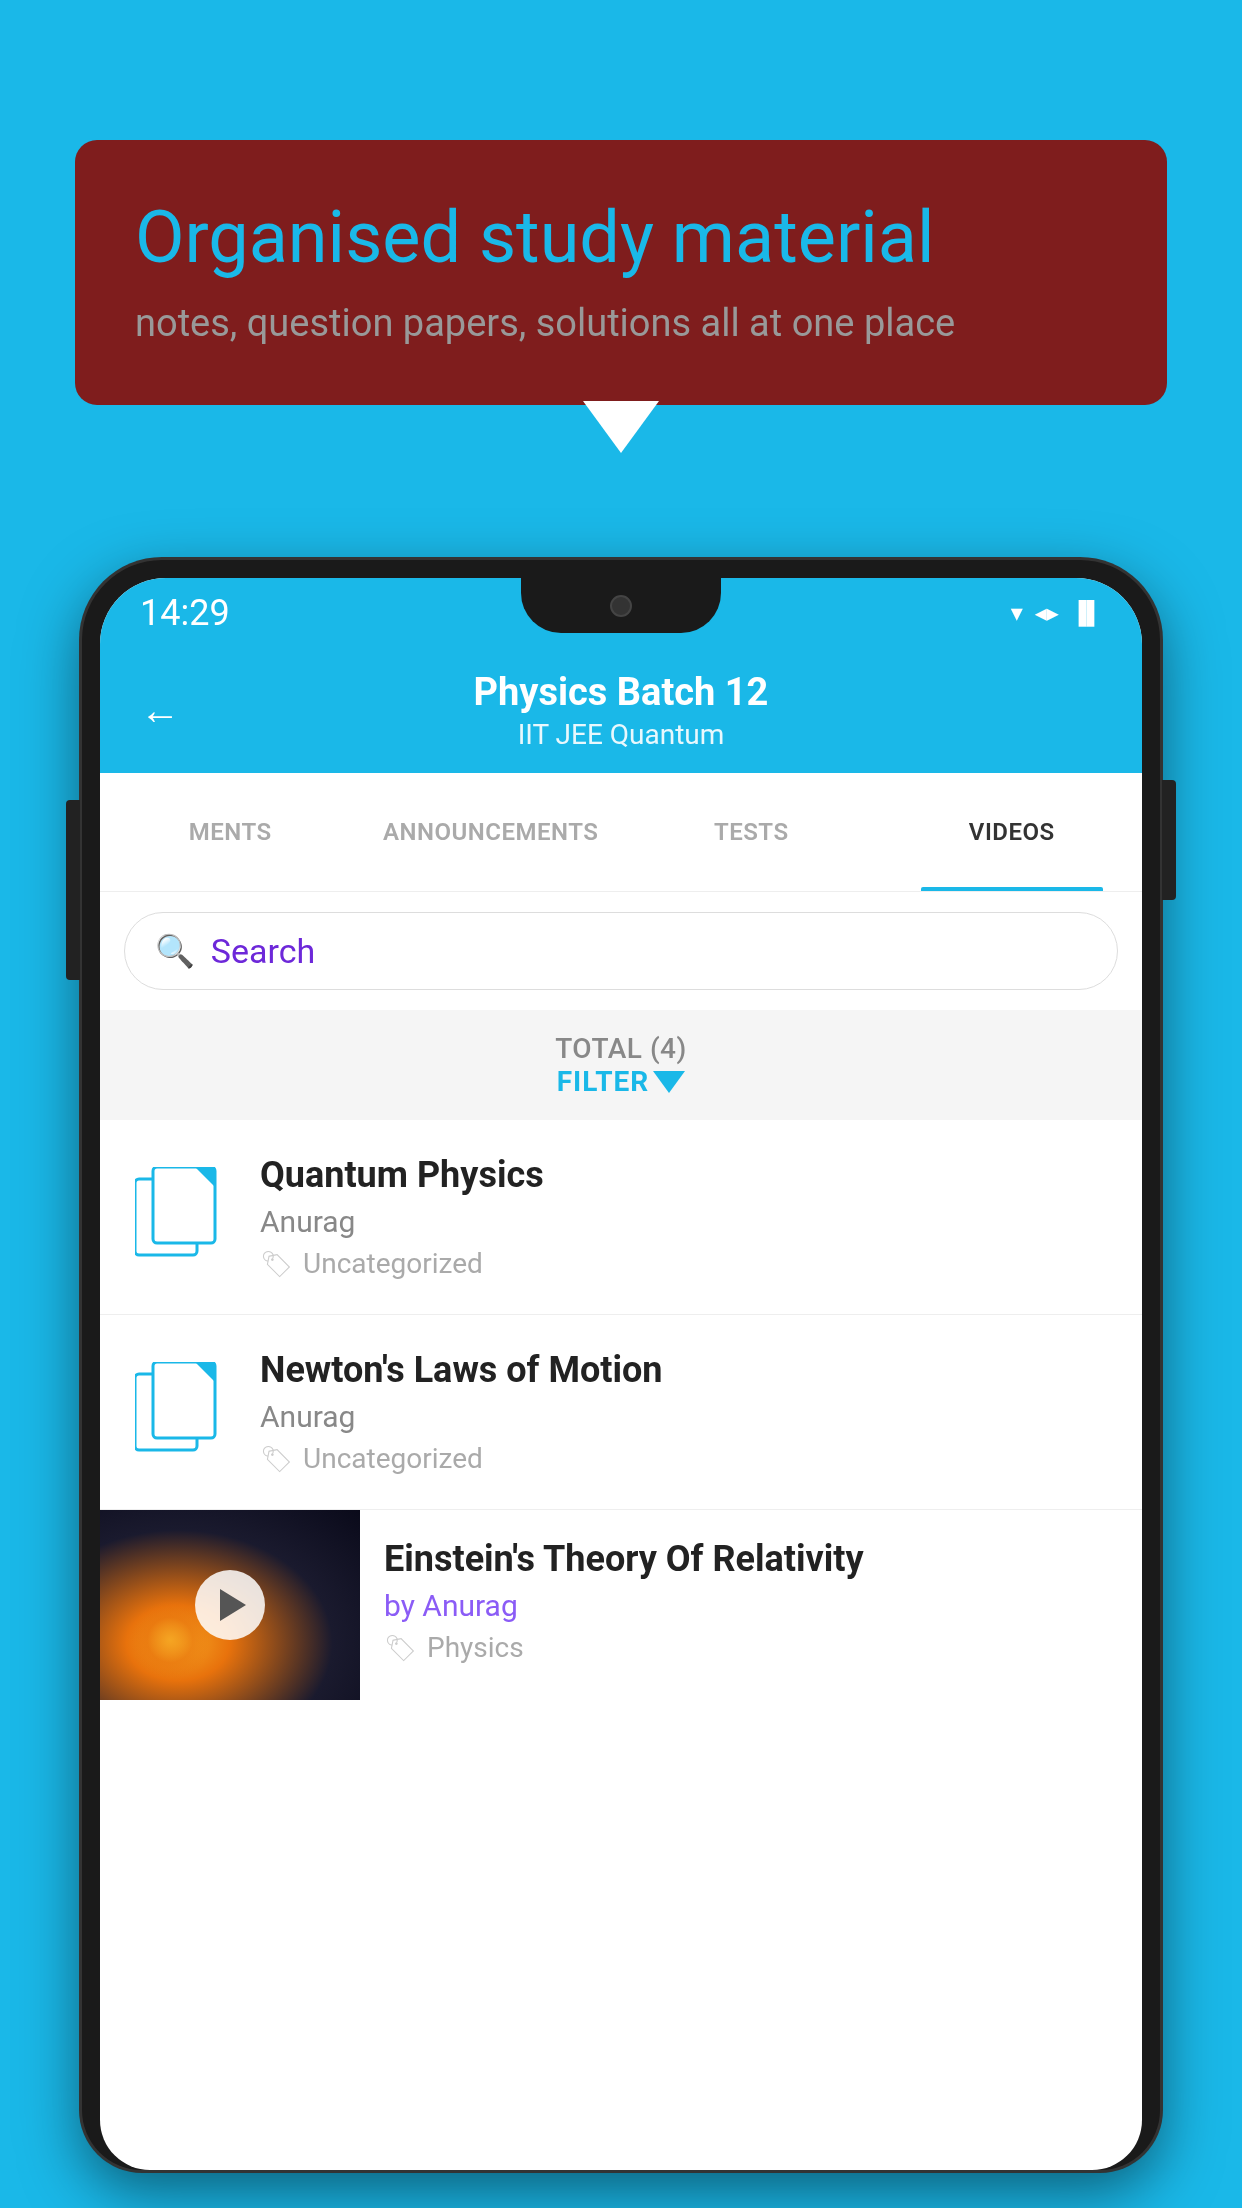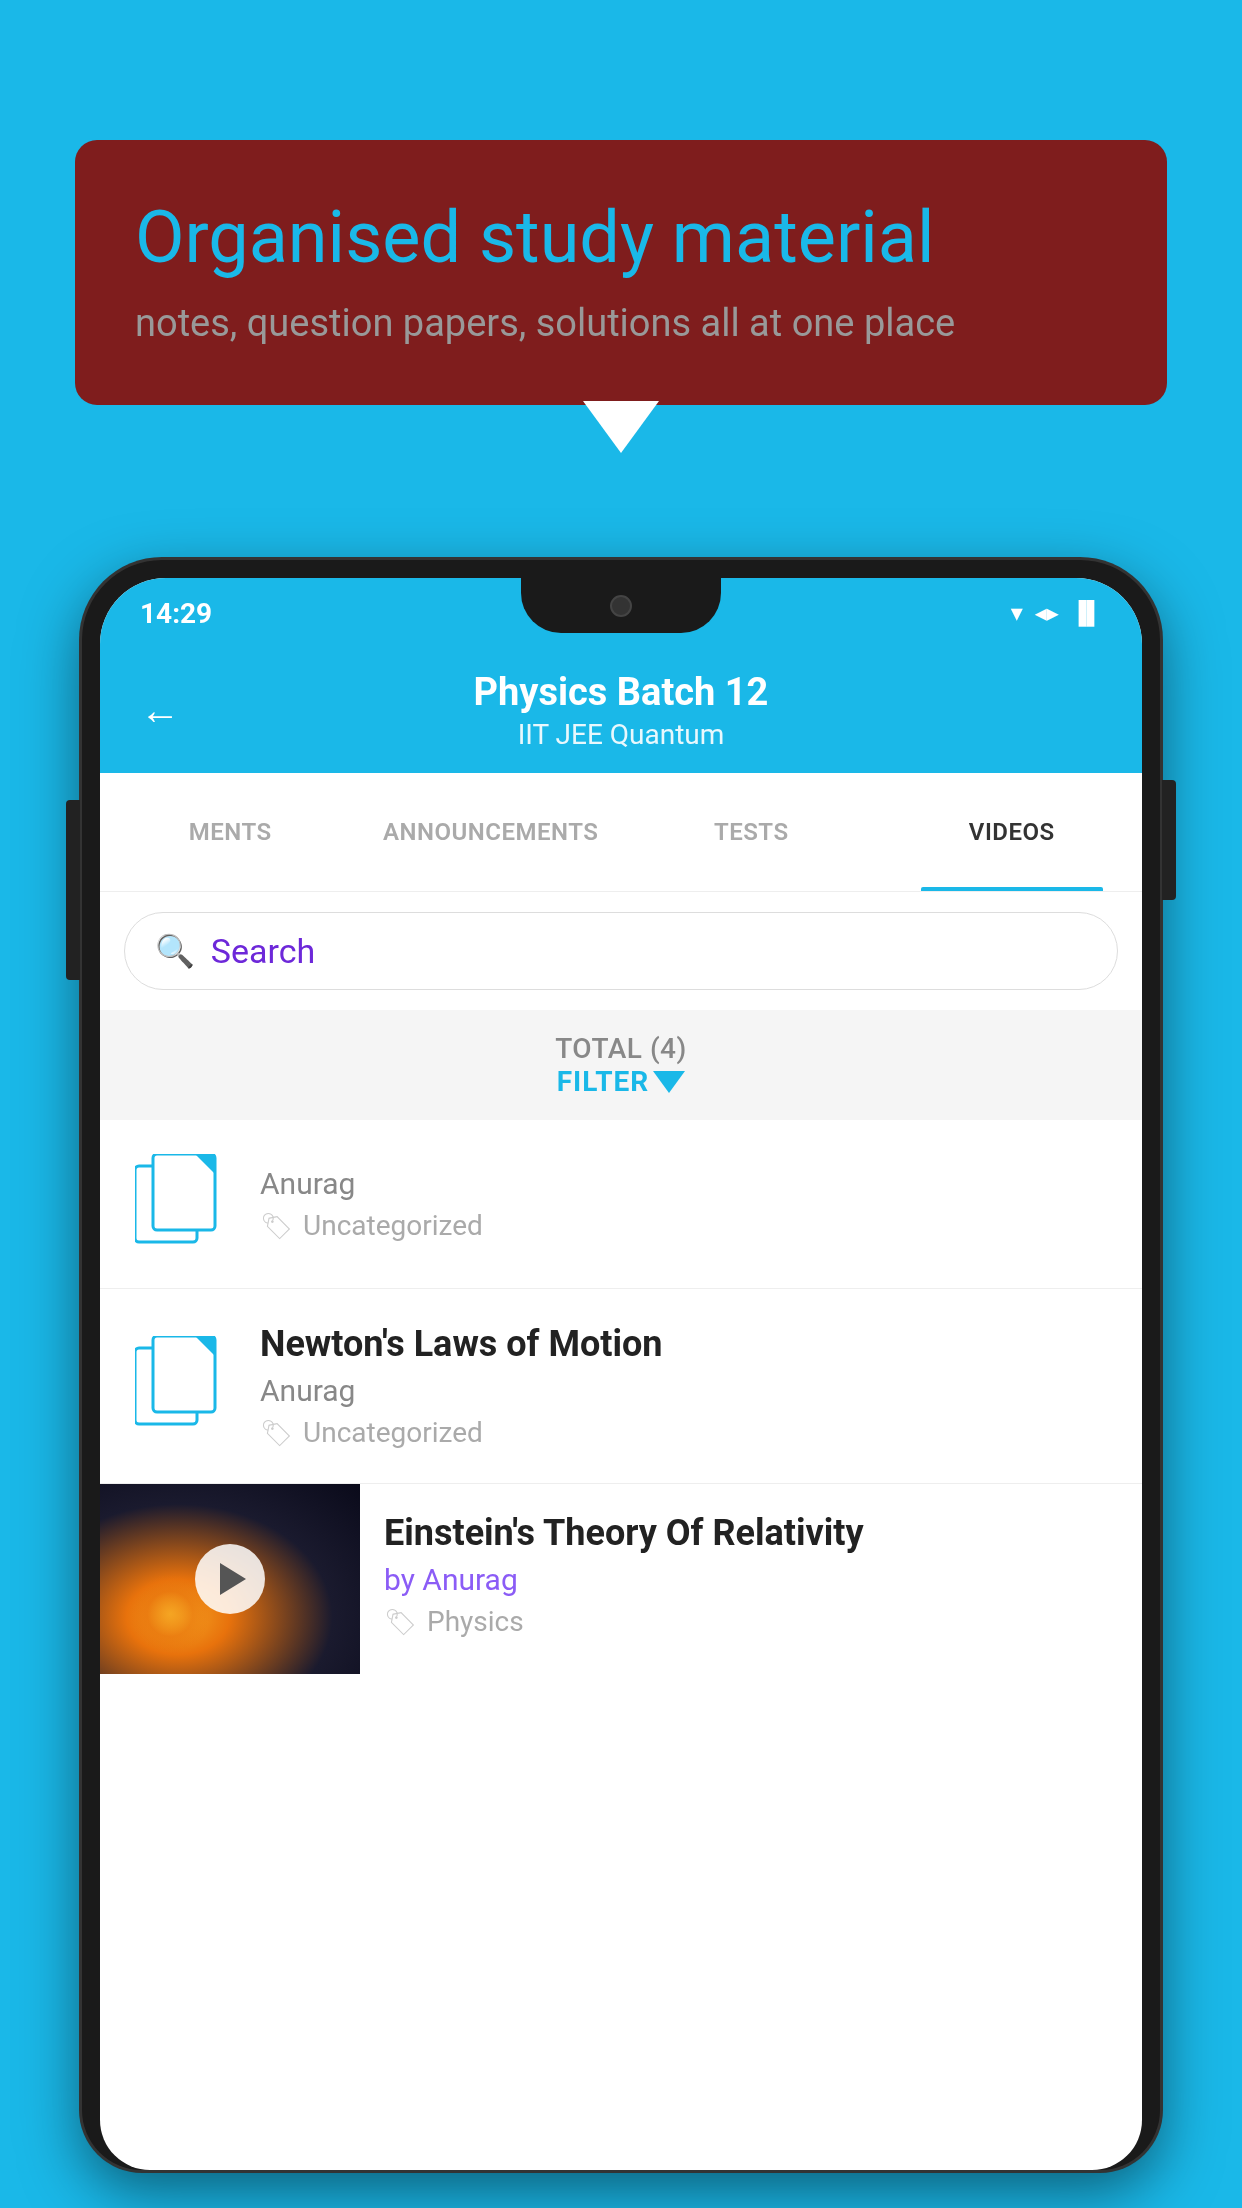--- a/index.html
+++ b/index.html
@@ -134,22 +134,22 @@
     .camera-dot {
       width: 22px;
       height: 22px;
       background: #333;
       border-radius: 50%;
       border: 2px solid #444;
     }
 
     .status-time {
       color: white;
-      font-size: 28px;
-      font-weight: 700;
+      font-size: 36px;
+      font-weight: 400;
       z-index: 1;
     }
 
     .status-icons {
       display: flex;
       align-items: center;
       gap: 12px;
       z-index: 1;
     }
 
@@ -489,20 +489,21 @@
             <svg width="90" height="100" viewBox="0 0 90 100">
 
               <rect x="0" y="12" width="62" height="76" rx="4" fill="white" stroke="#1ab8e8" stroke-width="3"></rect>
               <polygon points="42,12 62,12 62,32" fill="#1ab8e8"></polygon>
 
               <rect x="18" y="0" width="62" height="76" rx="4" fill="white" stroke="#1ab8e8" stroke-width="3"></rect>
               <polygon points="60,0 80,0 80,20" fill="#1ab8e8"></polygon>
             </svg>
           </div>
           <div class="item-info">
+            <div class="item-title">Quantum Physics</div>
             <div class="item-author">Anurag</div>
             <div class="item-tag">
               <span style="font-size:26px;color:#ccc;">🏷</span>
               <span>Uncategorized</span>
             </div>
           </div>
         </div>
 
         <div class="list-item">
           <div class="item-icon-container">

